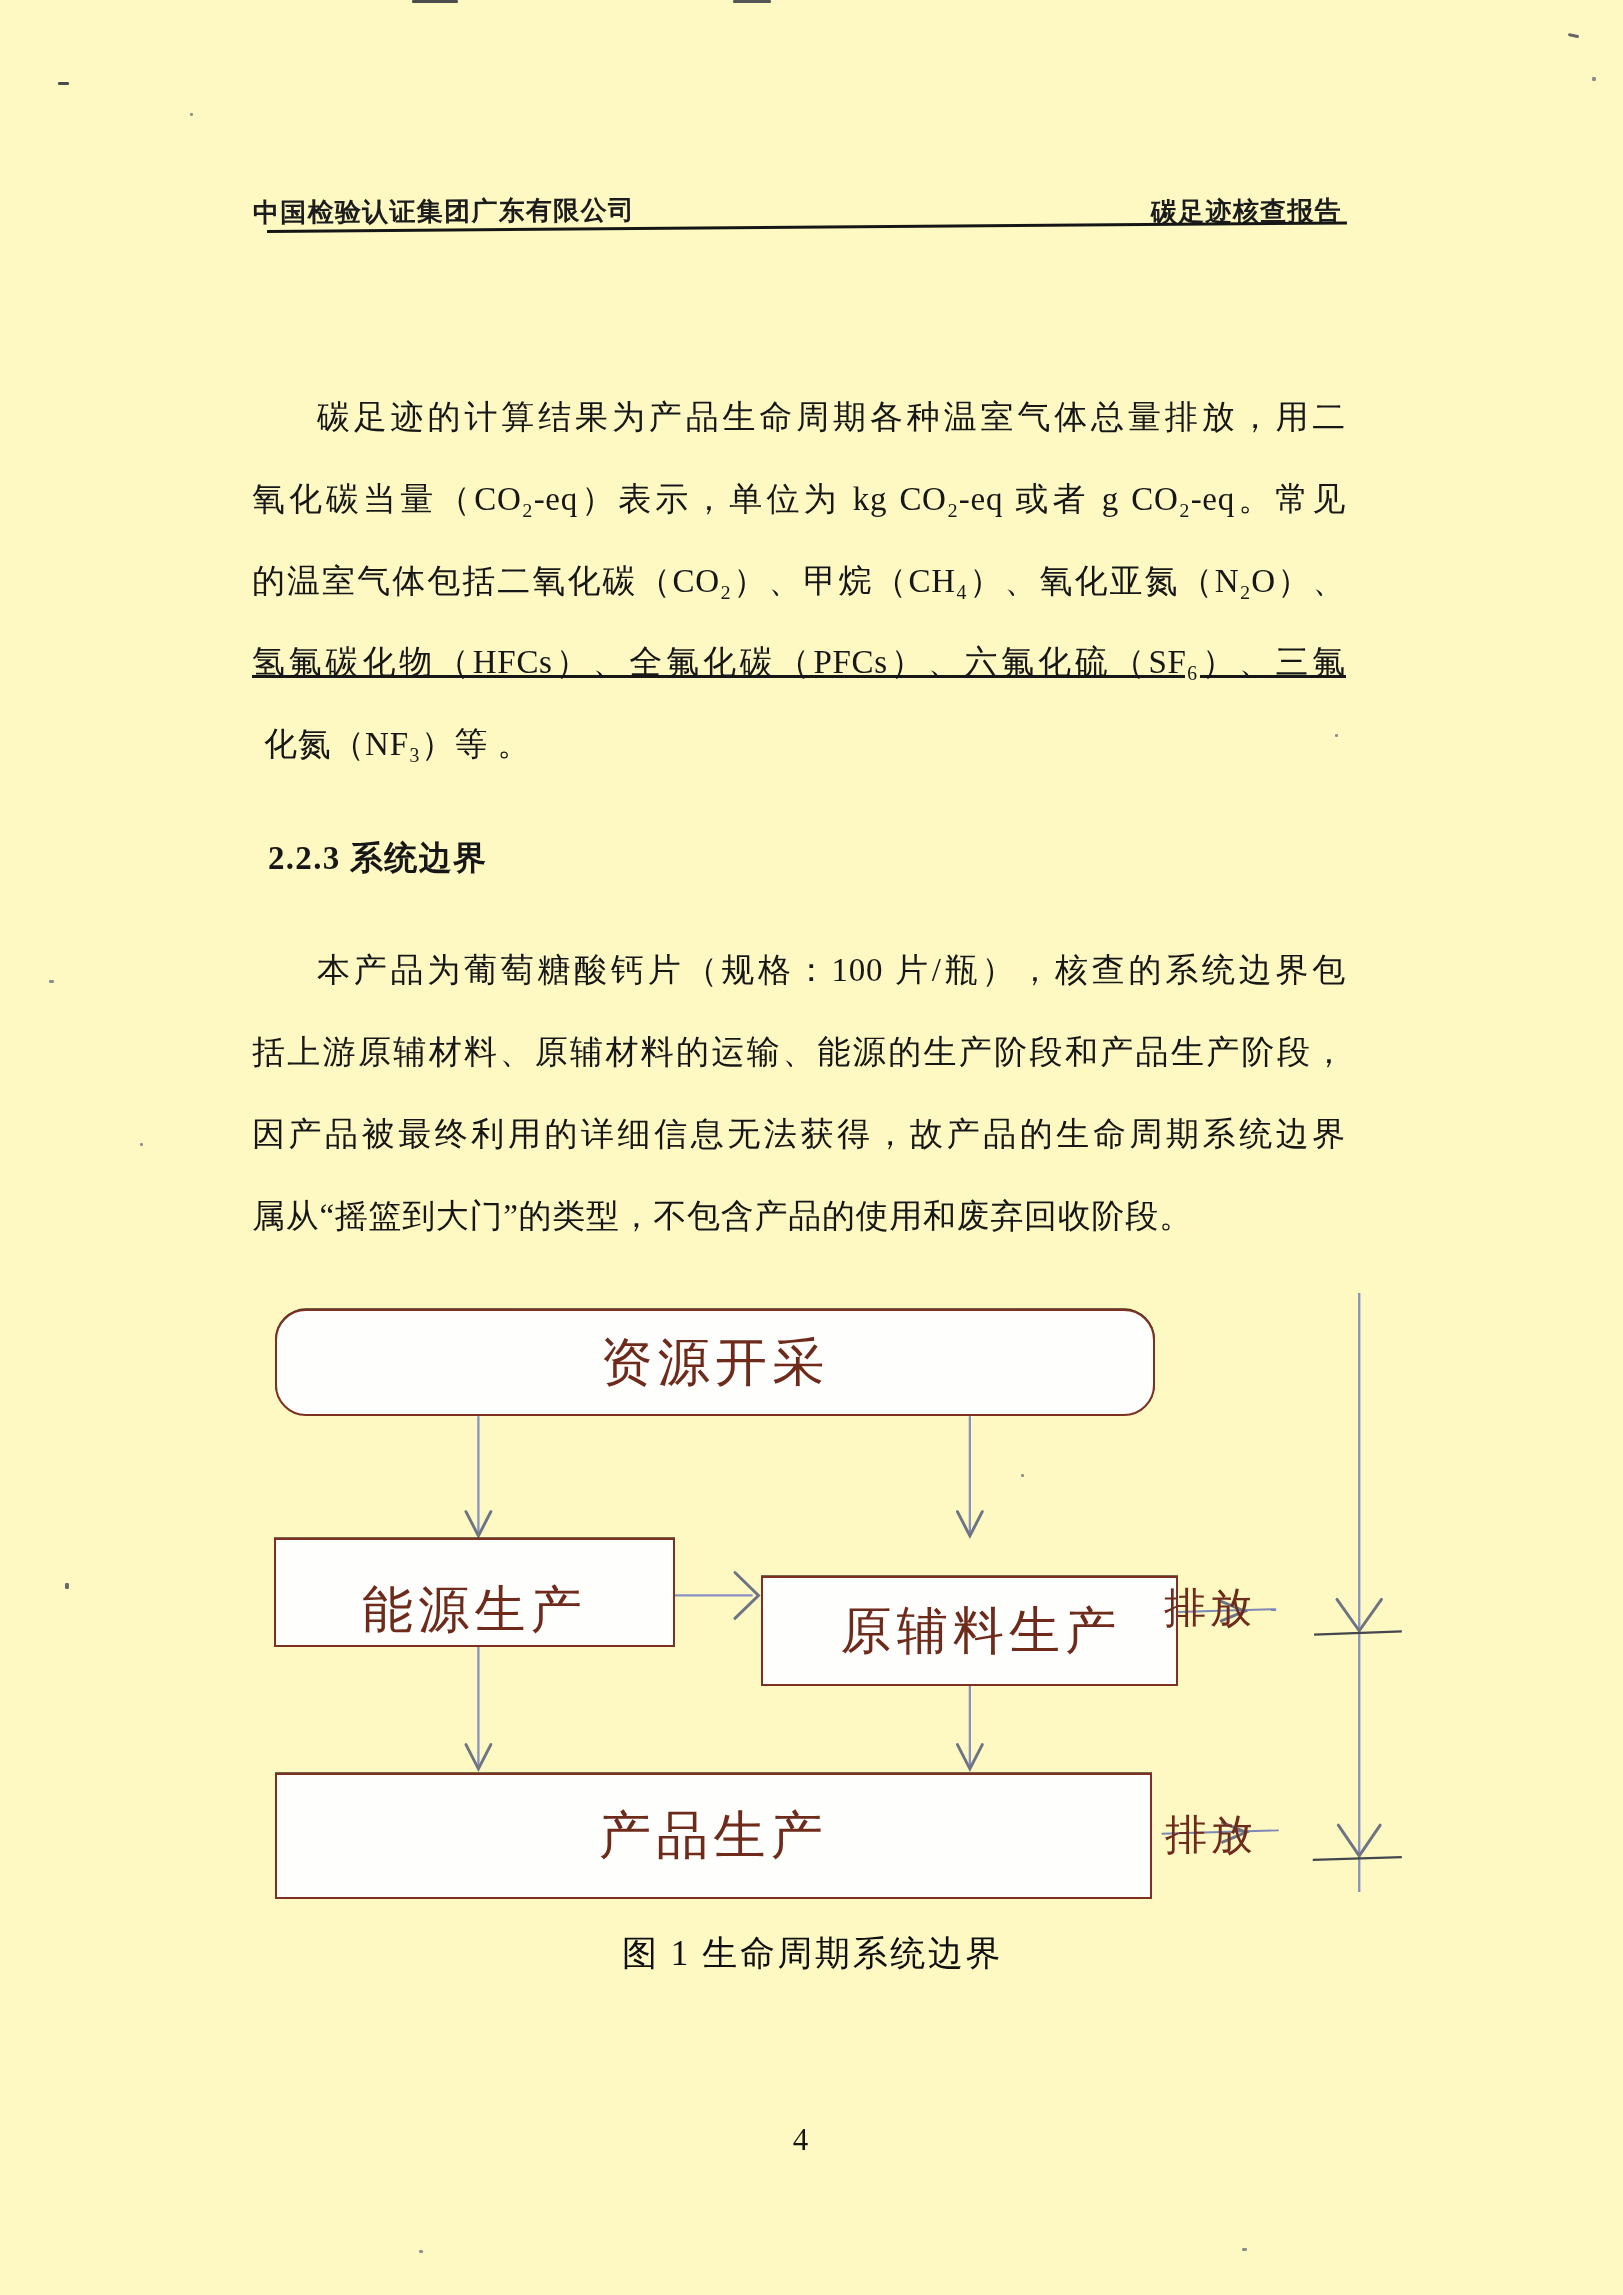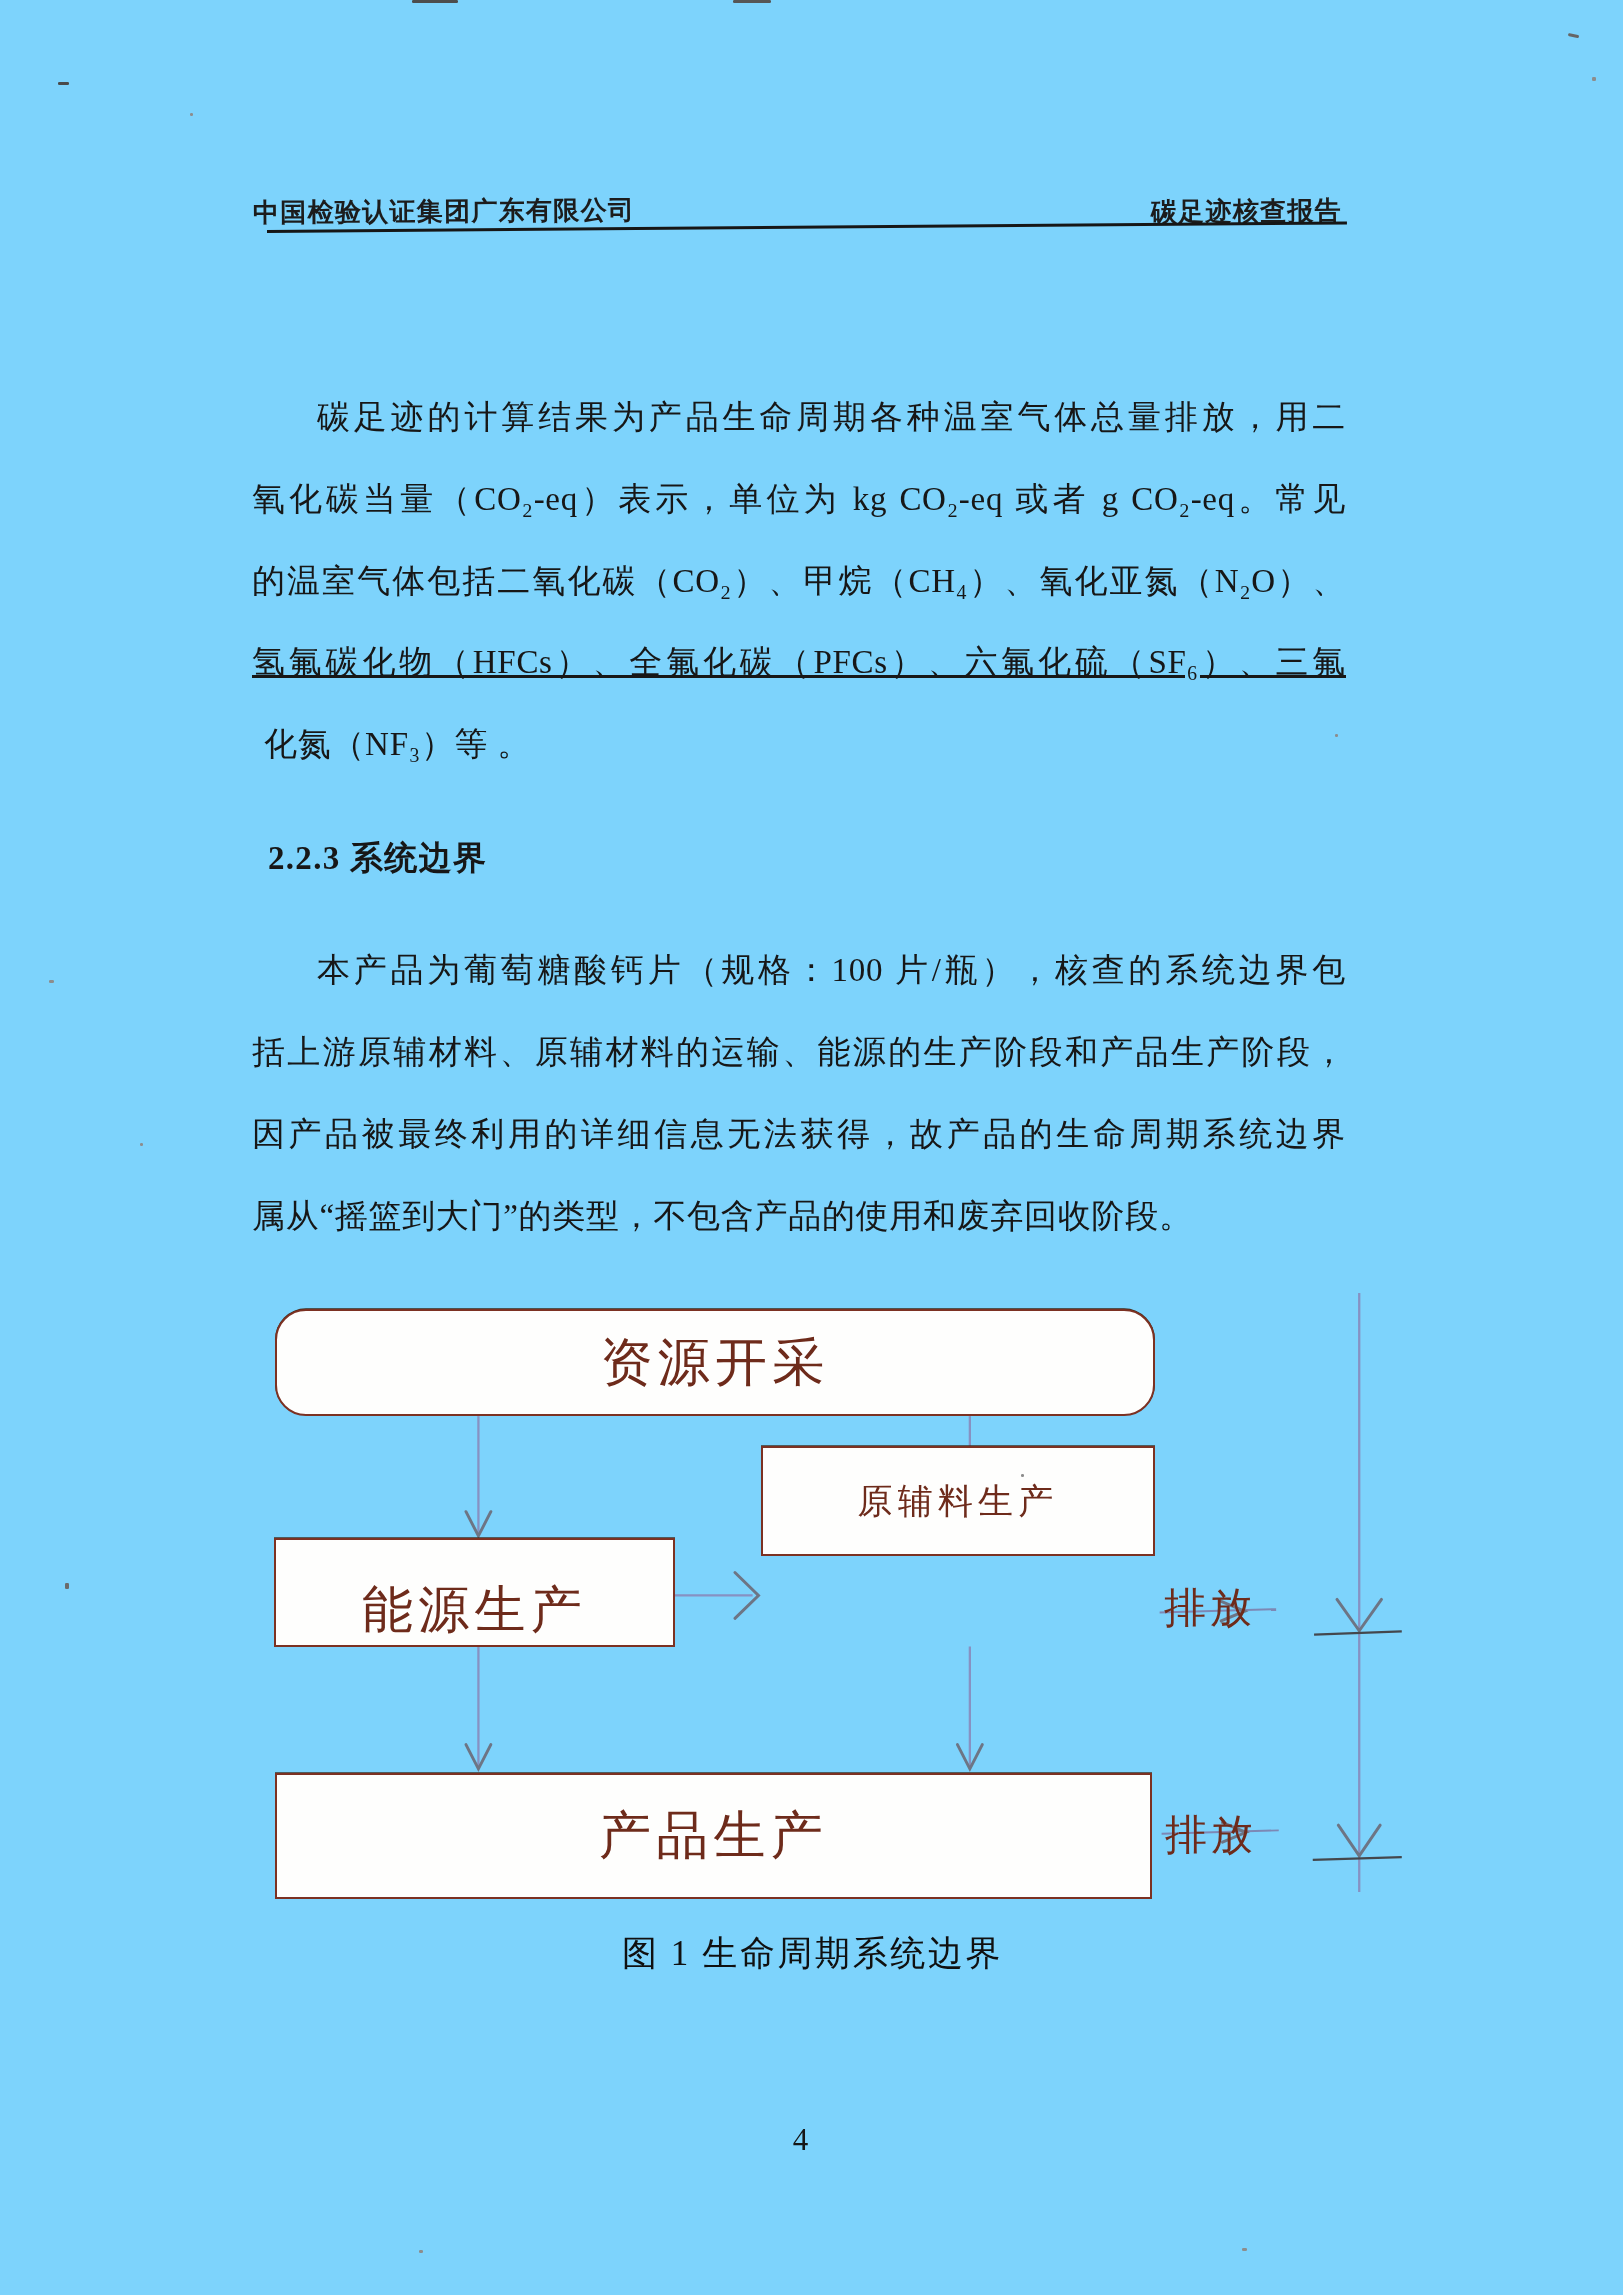--- a/index.html
+++ b/index.html
@@ -1,18 +1,18 @@
 <!DOCTYPE html>
 <html style="font-size:10.5px"><head>
 <meta charset="utf-8">
 <style>
   html,body{margin:0;padding:0;background:#e8e8e8;}
   .page{
     position:relative;width:1623px;height:2295px;margin:0 auto;
-    background:#7dd3fc;overflow:hidden;
+    background:#fef9c3;overflow:hidden;
     font-family:"Liberation Serif","DejaVu Serif",serif;color:#141414;
   }
   
   .hdr-text{
     position:absolute;top:194px;
     font-family:"Liberation Sans","DejaVu Sans",sans-serif;
     font-weight:700;font-size:26px;color:#1c1c1c;letter-spacing:1.3px;
     white-space:nowrap;
   }
   .hdr-left{left:253px;transform:rotate(-0.45deg);}
@@ -31,21 +31,21 @@
   .heading{font-weight:700;letter-spacing:1.3px;}
   
   .box{
     position:absolute;border:2px solid #7c3122;background:#fefefd;
     display:flex;align-items:center;justify-content:center;
     color:#6e2b1b;letter-spacing:5.2px;
     box-shadow:0 -0.7px 0 #3c2a1a;
   }
   .box-top   {left:275px; top:1309px;width:876px;height:103px;font-size:52px;border-radius:31px;}
   .box-left  {left:274px; top:1538px;width:397px; height:105px;font-size:51px;align-items:flex-end;}
-  .box-right {left:761px;top:1446px;width:390px; height:106px;font-size:35px;}
+  .box-right {left:761px;top:1576px;width:390px; height:106px;font-size:51px;padding-left:23px;}
   .box-bottom{left:275px; top:1773px;width:873px;height:122px;font-size:52px;}
   .emission{
     position:absolute;font-size:42px;color:#6e2b1b;letter-spacing:3.9px;white-space:nowrap;
   }
   .emission-1{left:1164px;top:1580px;}
   .emission-2{left:1165px;top:1807px;}
   .flows{position:absolute;left:0;top:0;}
   .caption{
     position:absolute;top:1930px;left:252px;width:1121px;text-align:center;
     font-weight:400;font-size:35px;letter-spacing:2.6px;color:#101010;

